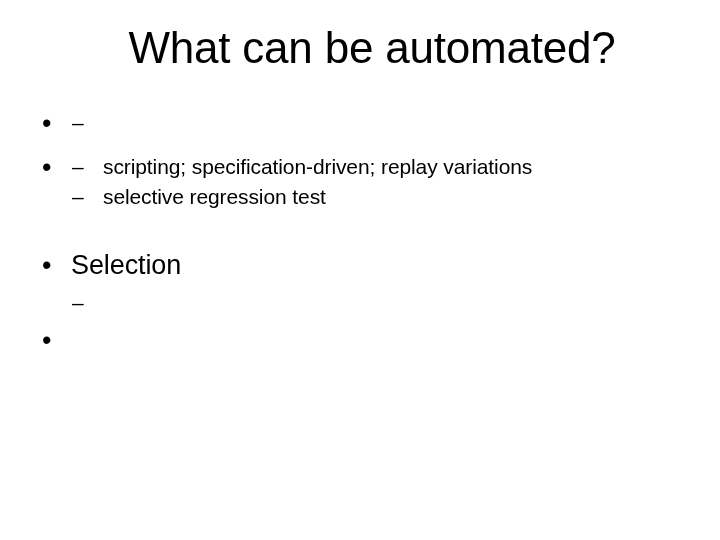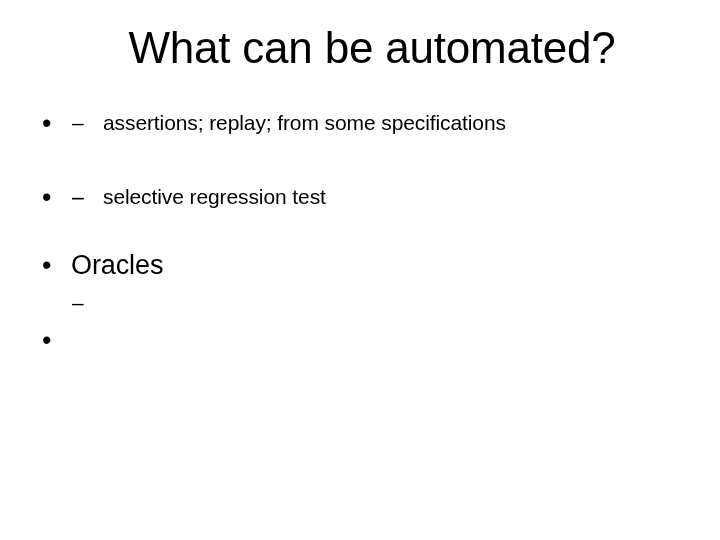--- a/index.html
+++ b/index.html
@@ -109,46 +109,46 @@
 
   <div class="body-list">
 
     <div class="group">
       <div class="l1">
         <span class="dot">•</span>
       </div>
       <div class="gap-l1-l2"></div>
       <div class="l2">
         <span class="dash">–</span>
-        <span>assertions; replay; from some specifications</span>
       </div>
     </div>
 
     <div class="sp-after-sub"></div>
 
     <div class="group">
       <div class="l1">
         <span class="dot">•</span>
       </div>
       <div class="gap-l1-l2"></div>
       <div class="l2">
         <span class="dash">–</span>
+        <span>scripting; specification-driven; replay variations</span>
       </div>
       <div class="l2">
         <span class="dash">–</span>
         <span>selective regression test</span>
       </div>
     </div>
 
     <div class="sp-after-sub-2"></div>
 
     <div class="group">
       <div class="l1">
         <span class="dot">•</span>
-        <span>Oracles</span>
+        <span>Selection</span>
       </div>
       <div class="gap-l1-l2"></div>
       <div class="l2">
         <span class="dash">–</span>
       </div>
     </div>
 
     <div class="sp-after-sub-3"></div>
 
     <div class="group">

